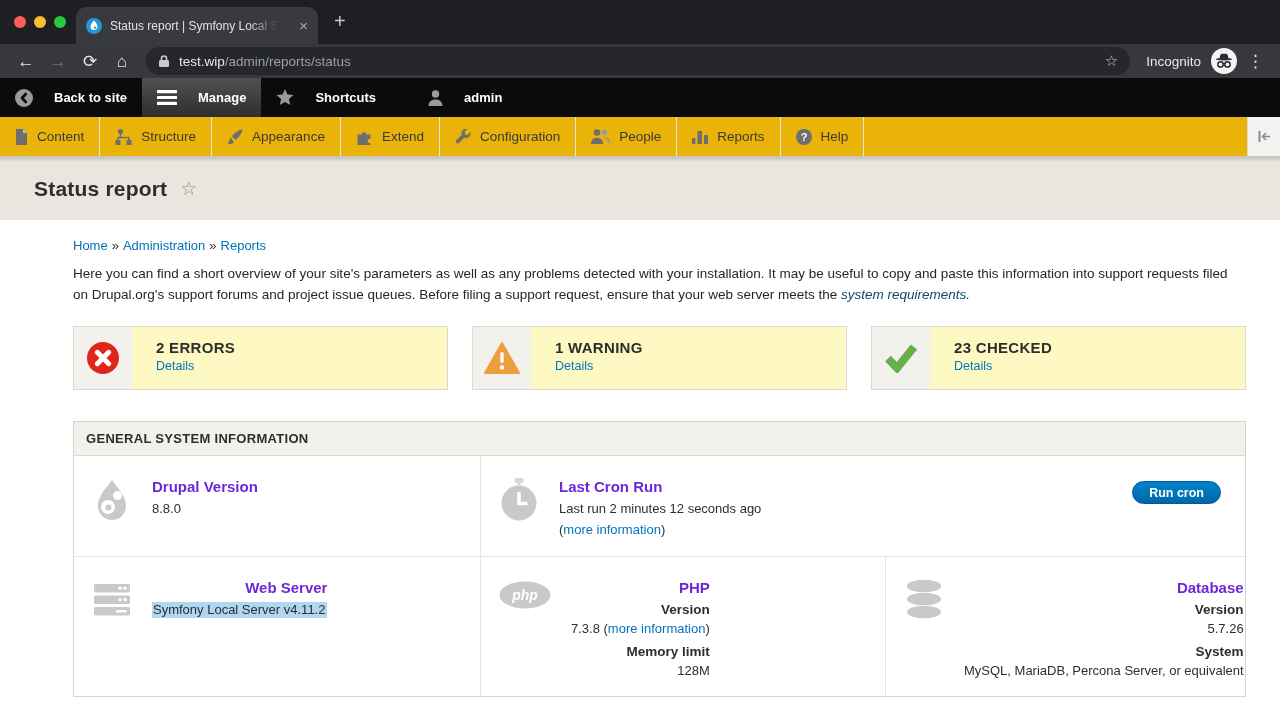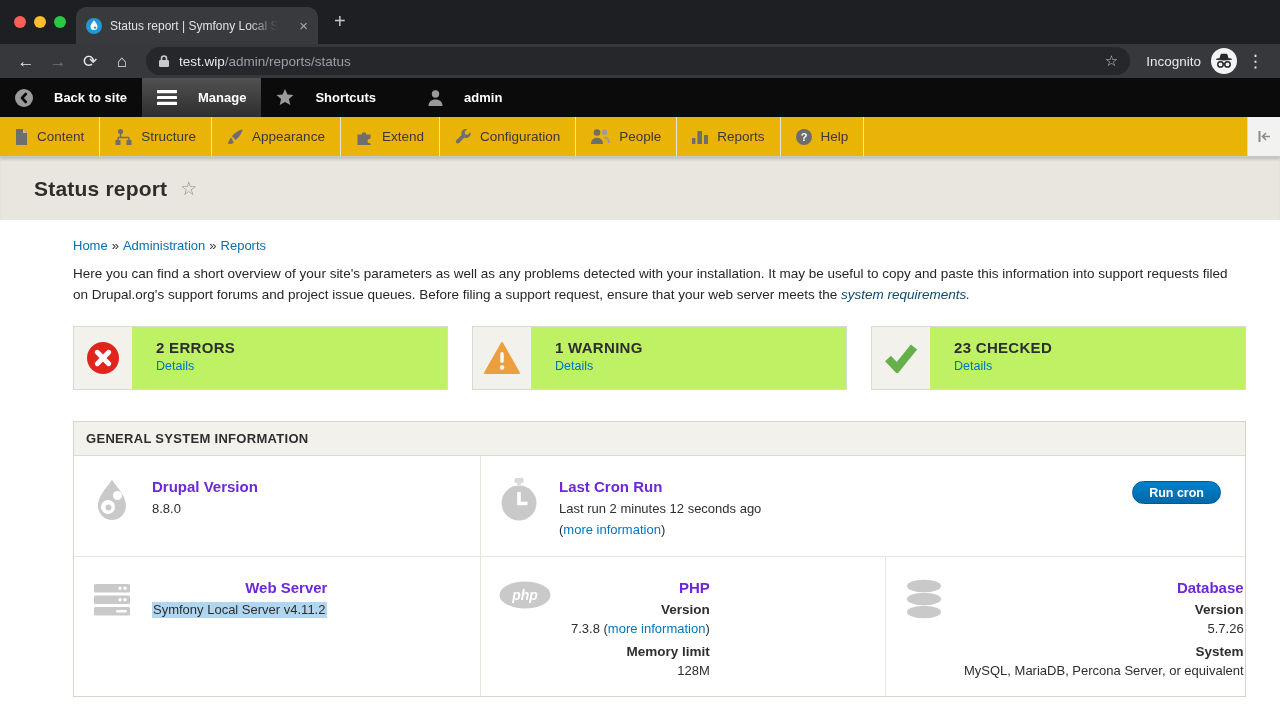--- a/index.html
+++ b/index.html
@@ -54,21 +54,21 @@
 
   
   .content { padding:0 34px;margin-left:39px; }
   .breadcrumb { margin-top:18px; font-size:13px; color:#333; }
   .breadcrumb a { color:#0071b3; text-decoration:none; }
   .crumb-sep { margin:0 4px; }
   .intro { margin-top:10px; font-size:13.5px; line-height:21px; color:#262626; }
   .intro a { color:#0c4a6e; text-decoration:none;font-style:italic; }
 
   .cards { margin-top:21px; display:flex; gap:24px; }
-  .card { flex:1; height:64px; border:1px solid #dbd9d1; background:#bef264; display:flex; }
+  .card { flex:1; height:64px; border:1px solid #dbd9d1; background:#fef9c3; display:flex; }
   .card-icon-cell { width:58px; background:#f2f1eb; display:flex; align-items:center; justify-content:center; }
   .card-body { padding:12px 0 0 24px; }
   .card-label { font-size:15px; font-weight:bold; color:#2e2e2e; letter-spacing:.3px; }
   .card-link { display:inline-block; margin-top:3px; font-size:12.5px; color:#0074bd; text-decoration:none; }
 
   .panel { margin-top:31px; border:1px solid #d6d4cc; }
   .panel-header { background:#f2f1eb; border-bottom:1px solid #dbd9d1; padding:9px 12px;
     font-size:13px; font-weight:bold; color:#2e2e2e; letter-spacing:.3px; }
   .prow { display:grid; position:relative; }
   .prow.r1 { grid-template-columns:406px 1fr; height:101px; border-bottom:1px solid #e7e5de; }

